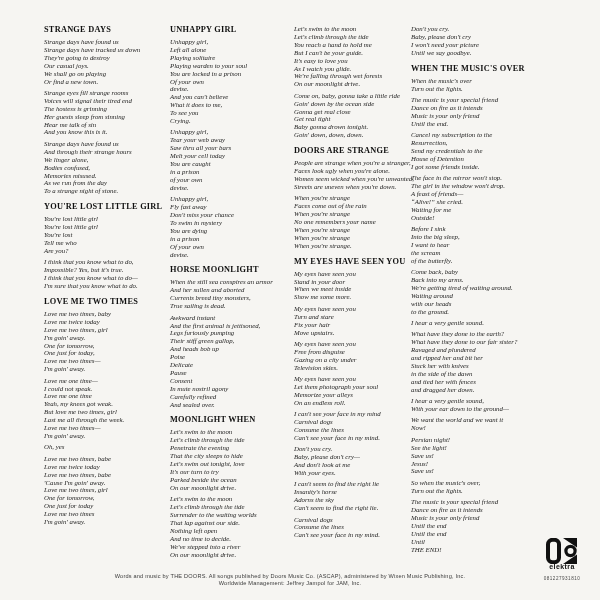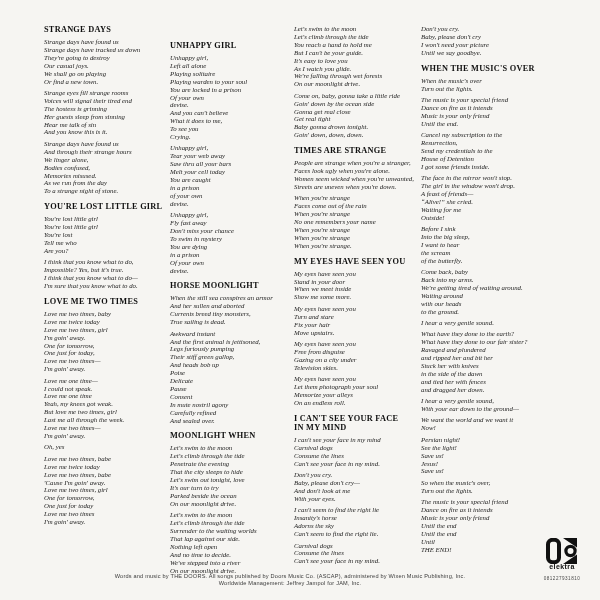--- a/index.html
+++ b/index.html
@@ -7,23 +7,23 @@
     width:600px;height:600px;
     background:#f6f5f2;
     position:relative;
     overflow:hidden;
     font-family:"Liberation Serif", serif;
     color:#1c1c1c;
   }
   .sheet{position:absolute;inset:0;}
   .col{position:absolute;top:25px;}
   #col-1{left:44px;width:122px;}
-  #col-2{left:170px;width:122px;margin-top:16px;}
+  #col-2{left:170px;width:122px;}
   #col-3{left:294px;width:138px;}
-  #col-4{left:421px;width:150px;}
+  #col-4{left:411px;width:150px;}
   .song-title{
     font-weight:700;
     font-size:8.3px;
     line-height:9.5px;
     letter-spacing:0.25px;
     color:#101010;
     margin:7px 0 3.5px 0;
     white-space:nowrap;
   }
   .col > .song-title:first-child{margin-top:0;}
@@ -252,21 +252,21 @@
       </div>
       <div class="verse">
         <div class="line">Come on, baby, gonna take a little ride</div>
         <div class="line">Goin' down by the ocean side</div>
         <div class="line">Gonna get real close</div>
         <div class="line">Get real tight</div>
         <div class="line">Baby gonna drown tonight.</div>
         <div class="line">Goin' down, down, down.</div>
       </div>
       <div class="song-title">
-        <div>TIMES ARE STRANGE</div>
+        <div>DOORS ARE STRANGE</div>
       </div>
       <div class="verse">
         <div class="line">People are strange when you're a stranger,</div>
         <div class="line">Faces look ugly when you're alone.</div>
         <div class="line">Women seem wicked when you're unwanted,</div>
         <div class="line">Streets are uneven when you're down.</div>
       </div>
       <div class="verse">
         <div class="line">When you're strange</div>
         <div class="line">Faces come out of the rain</div>
@@ -295,24 +295,20 @@
         <div class="line">My eyes have seen you</div>
         <div class="line">Free from disguise</div>
         <div class="line">Gazing on a city under</div>
         <div class="line">Television skies.</div>
       </div>
       <div class="verse">
         <div class="line">My eyes have seen you</div>
         <div class="line">Let them photograph your soul</div>
         <div class="line">Memorize your alleys</div>
         <div class="line">On an endless roll.</div>
-      </div>
-      <div class="song-title">
-        <div>I CAN'T SEE YOUR FACE</div>
-        <div>IN MY MIND</div>
       </div>
       <div class="verse">
         <div class="line">I can't see your face in my mind</div>
         <div class="line">Carnival dogs</div>
         <div class="line">Consume the lines</div>
         <div class="line">Can't see your face in my mind.</div>
       </div>
       <div class="verse">
         <div class="line">Don't you cry.</div>
         <div class="line">Baby, please don't cry—</div>

